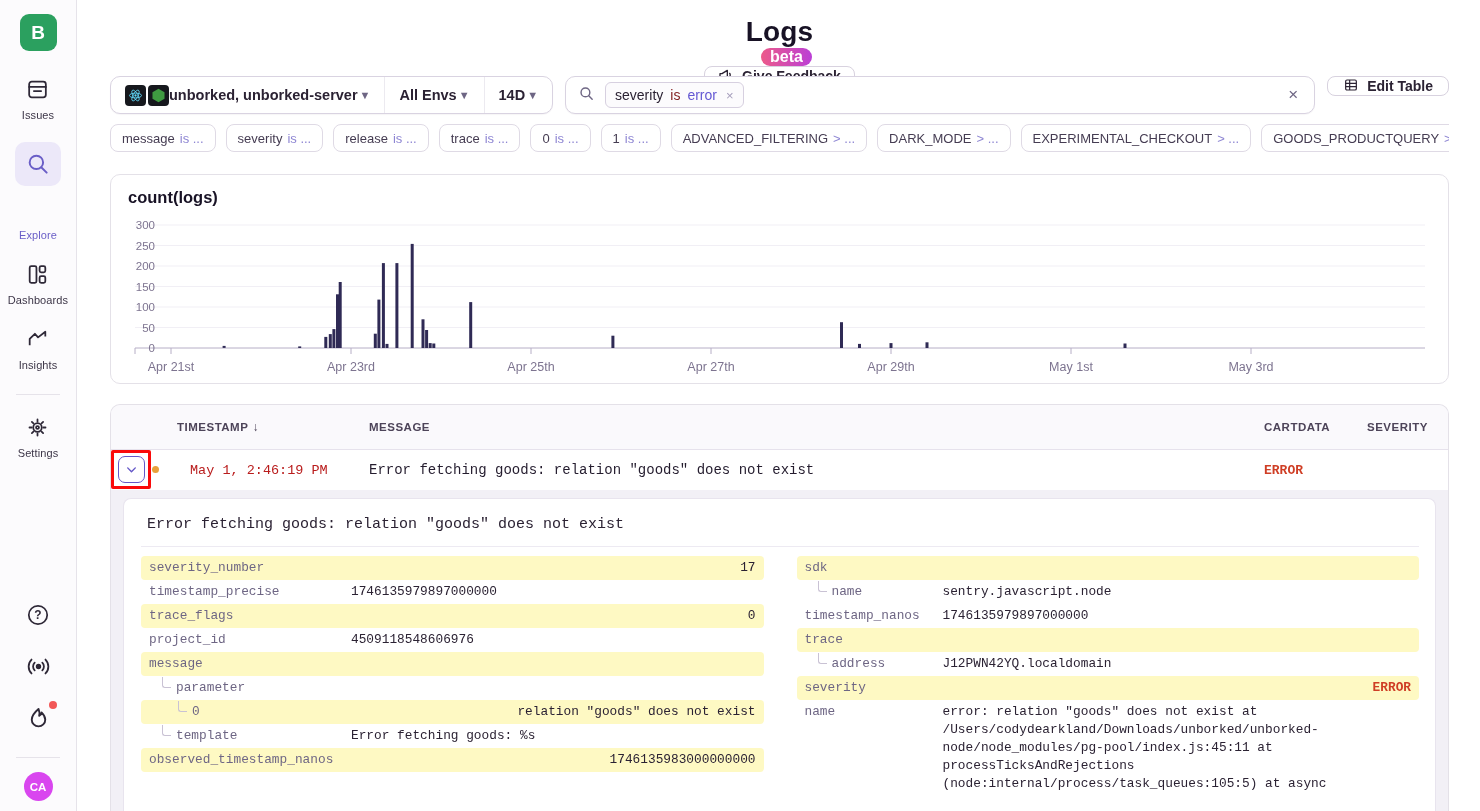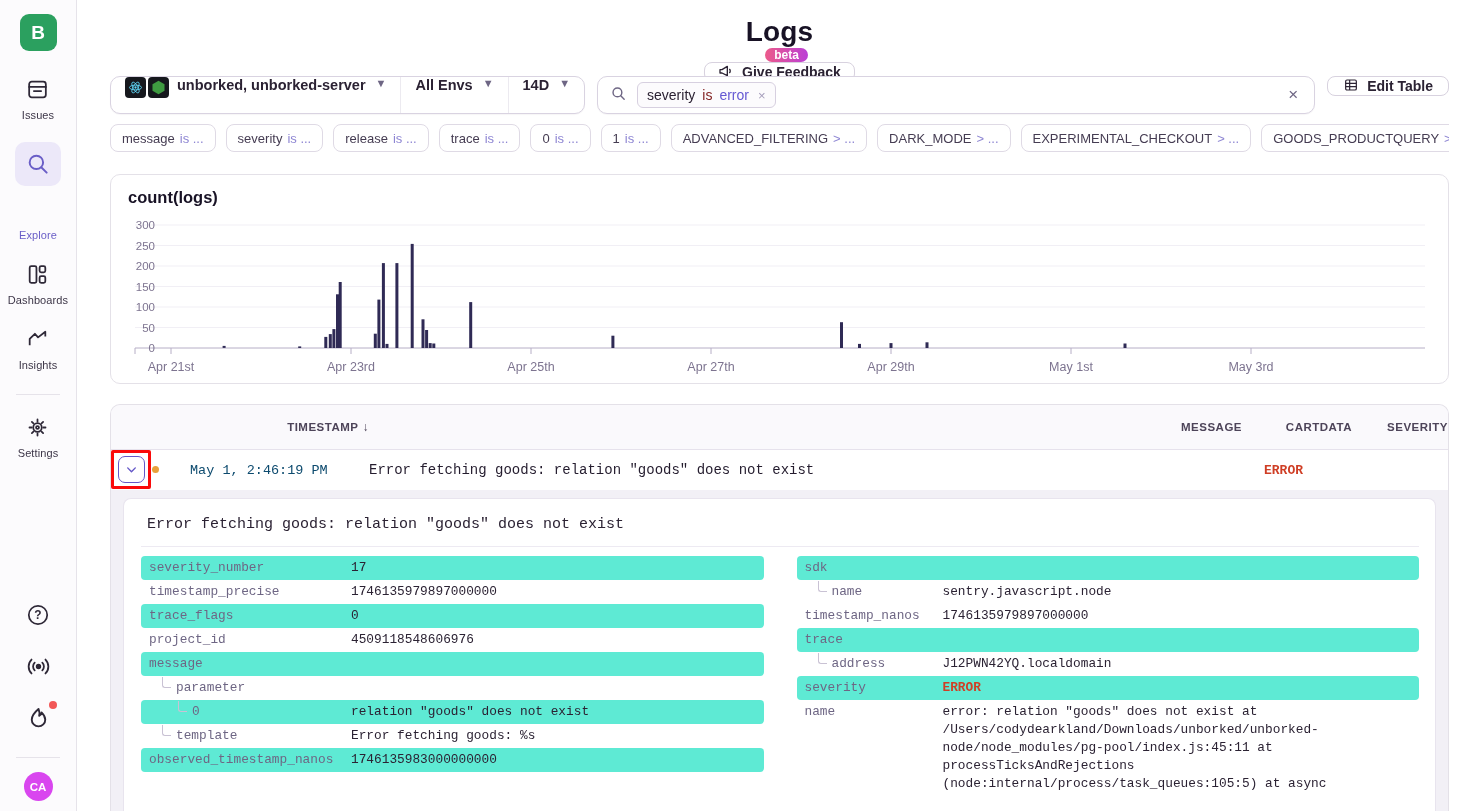--- a/index.html
+++ b/index.html
@@ -24,31 +24,31 @@
   .sb-icon { margin-bottom:21px; position:relative; cursor:pointer; }
   .red-dot { position:absolute; right:-5px; top:-4px; width:8px; height:8px; border-radius:50%; background:#f25757; }
   .avatar { width:29px; height:29px; border-radius:50%; background:#d946ef; color:#fff;
     font-size:11.5px; font-weight:bold; display:flex; align-items:center; justify-content:center; margin:14px 0 10px 0; }
 
   
   .main { margin-left:77px; padding:0 31px 0 33px; }
   .page-head { margin-top:16px; height:40px; display:flex; align-items:center;flex-direction:column; }
   .page-title { font-size:28px; font-weight:800; color:#181225; letter-spacing:.2px; }
   .beta-badge { margin-left:14px; height:19px; padding:0 9px; border-radius:10px;
-    background:linear-gradient(90deg,#ec5a8a,#bb3fd6); color:#fff; font-size:12px; font-weight:600;
+    background:linear-gradient(90deg,#ec5a8a,#bb3fd6); color:#fff; font-size:16px; font-weight:600;
     display:flex; align-items:center; }
   .head-spacer { flex:1; }
   .btn { background:#fff; border:1px solid #d8d2df; border-radius:8px; font-weight:700; font-size:14px;
     color:#2b2233; display:flex; align-items:center; gap:8px; cursor:pointer; }
   .feedback-btn { height:20px; padding:0 13px; box-shadow:0 1px 1px rgba(40,30,60,.04); }
 
   .filter-row { margin-top:20px; display:flex; gap:12px; height:38px; }
   .selector-group { display:flex; align-items:center; border:1px solid #d9d3e1; border-radius:10px;
     background:#fff; box-shadow:0 1px 1px rgba(40,30,60,.04); }
-  .sel-section { display:flex; gap:8px; padding:0 14px; height:100%; font-size:14.5px;
+  .sel-section { display:flex; align-items:center; padding:0 14px; height:100%; font-size:14.5px;
     font-weight:600; color:#2b2233; cursor:pointer; white-space:nowrap; }
   .sel-section + .sel-section { border-left:1px solid #eceaf0; }
   .chev { color:#6e6684; font-size:11px; margin-left:2px; }
   .proj-icons { display:flex; gap:2px; }
   .pi { width:21px; height:21px; border-radius:4px; background:#16181d; display:flex; align-items:center; justify-content:center; }
 
   .search-box { flex:1; display:flex; align-items:center; border:1px solid #d9d3e1; border-radius:10px;
     background:#fff; padding:0 12px; gap:10px; box-shadow:0 1px 1px rgba(40,30,60,.04); }
   .token { display:flex; align-items:center; gap:7px; border:1px solid #d7d0e0; background:#fcfbfd;
     border-radius:6px; height:26px; padding:0 9px; font-size:14px; cursor:text; }
@@ -66,44 +66,44 @@
 
   
   .chart-card { position:relative; margin-top:22px; height:210px; border:1px solid #e4e1e8; border-radius:10px; background:#fff; }
   .chart-title { position:absolute; left:17px; top:13px; font-size:16.5px; font-weight:700; color:#181225; }
   .chart-svg { position:absolute; left:0; top:36px; }
 
   
   .table-card { margin-top:20px; height:407px; border:1px solid #e4e1e8; border-bottom:none;
     border-radius:10px 10px 0 0; background:#f2f0f6; overflow:hidden; display:flex; flex-direction:column; }
   .tgrid { display:grid; grid-template-columns:66px 192px 1fr 110px 96px; align-items:center; }
-  .thead { height:45px; background:#faf9fc; border-bottom:1px solid #e6e2ec;text-align:right; }
+  .thead { height:45px; background:#faf9fc; border-bottom:1px solid #e6e2ec; }
   .th { font-size:11.5px; font-weight:700; color:#4d4459; letter-spacing:.5px; }
   .th.pad { padding-left:22px; }
   .sort-ic { font-size:12px; margin-left:4px; }
   .trow { height:40px; background:#fff; font-size:13.5px; }
-  .cell-ts { color:#0c4a6e;padding-left:13px; }
+  .cell-ts { color:#b91c1c;padding-left:13px; }
   .cell-msg { color:#241c2e; font-size:14px; }
   .sev { color:#cf3e25; font-weight:700; font-size:13px; padding-left:22px; }
   .expander-cell { position:relative; height:40px; }
   .annotate-box { position:absolute; left:0px; top:0px; width:40px; height:39px; border:3px solid #fa0a0a; border-radius:2px; z-index:5; }
   .expand-btn { position:absolute; left:7px; top:6px; width:27px; height:27px; border:1.5px solid #6558c8;
     border-radius:7px; background:#fff; display:flex; align-items:center; justify-content:center; cursor:pointer; }
   .unread-dot { position:absolute; left:41px; top:16px; width:7px; height:7px; border-radius:50%; background:#e8a13c; }
 
   .detail-wrap { flex:1; padding:8px 12px 0 12px; }
   .detail-card { background:#fff; border:1px solid #e8e4ee; border-bottom:none; border-radius:8px 8px 0 0;
     height:100%; padding:17px 16px 0 17px; overflow:hidden; }
   .detail-title { font-size:15px; color:#2b2233; margin-left:6px; }
   .detail-hr { border:none; border-top:1px solid #edeaf2; margin:13px 0 9px 0; }
   .kv-cols { display:flex; gap:33px; align-items:flex-start; }
   .kv-col { flex:1; min-width:0; }
   .kv-row { display:flex; align-items:flex-start; min-height:24px; padding:3px 8px; border-radius:4px;
     font-family:"Liberation Mono","DejaVu Sans Mono",monospace; font-size:12.8px; line-height:18px; }
-  .kv-row.stripe { background:#5eead4; }
+  .kv-row.stripe { background:#fef9c3;text-align:right; }
   .kv-key { color:#6e6684; flex:0 0 auto; display:flex; align-items:flex-start; }
   .kv-col.left .kv-key { width:202px; }
   .kv-col.right .kv-key { width:138px; }
   .kv-val { color:#2b2233; flex:1; min-width:0; white-space:pre-wrap; overflow-wrap:anywhere; }
   .kv-val.error { color:#cf3e25; font-weight:600; }
   .tree { display:inline-block; width:9px; height:11px; border-left:1px solid #c9c2d4; border-bottom:1px solid #c9c2d4;
     border-bottom-left-radius:3px; margin:-2px 5px 0 0; }
   .ind1 { padding-left:13px; } .ind2 { padding-left:29px; }
 </style>
 </head>

